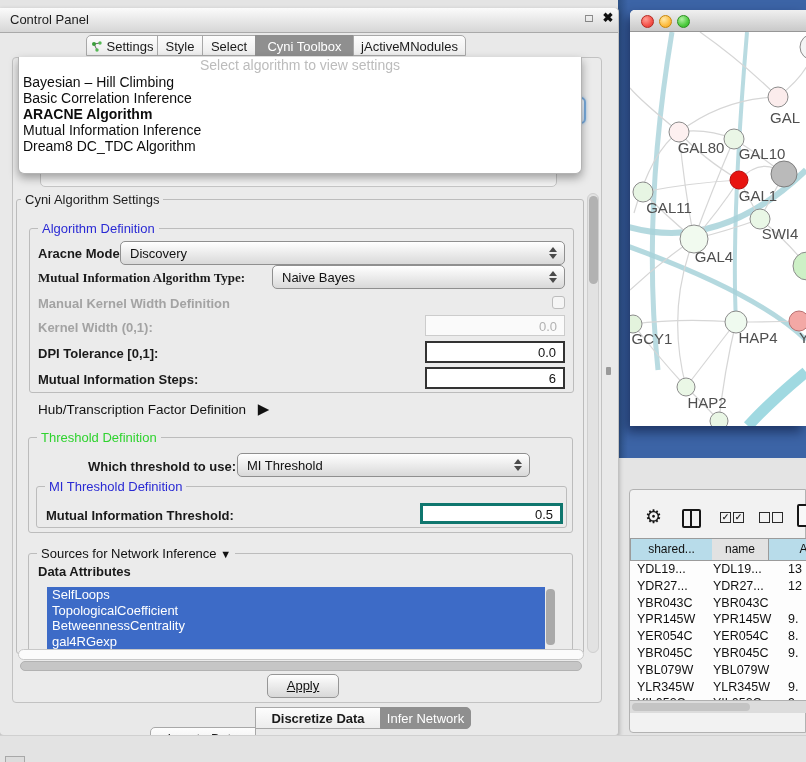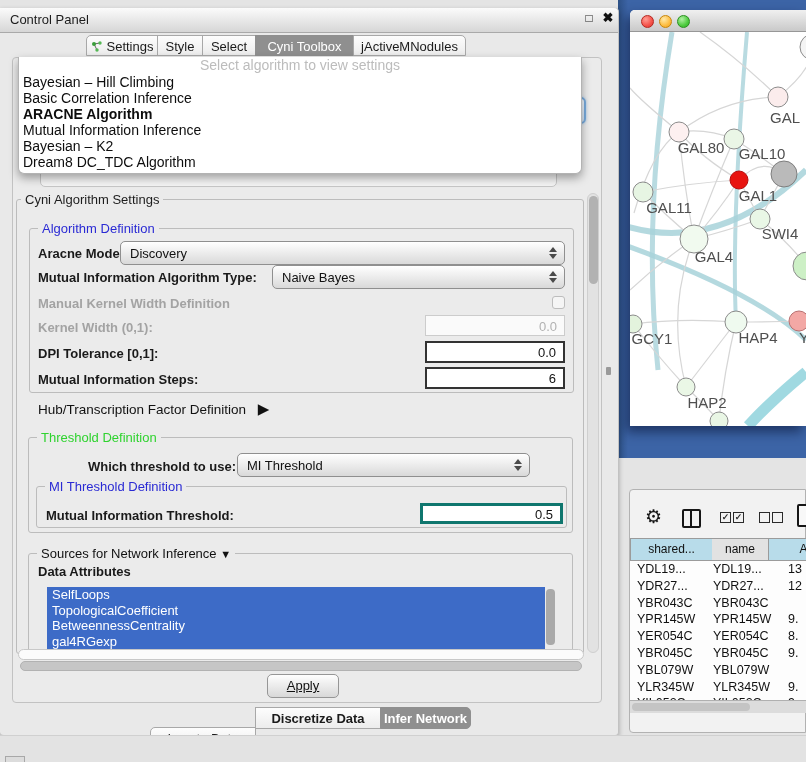--- a/index.html
+++ b/index.html
@@ -91,21 +91,21 @@
   
   #apply-btn{left:267px;top:674px;width:70px;height:22px;border:1px solid #969696;border-radius:5px;
              background:linear-gradient(#fefefe,#d8d8d8);font-size:13px;color:#111;
              text-align:center;line-height:21px;text-decoration:underline;}
 
   
   .btab{top:707px;height:22px;line-height:22px;text-align:center;font-size:13px;color:#1b1b1b;
         background:linear-gradient(#fdfdfd,#ececec);border:1px solid #a8a8a8;box-sizing:border-box;}
   #btab-impute{left:150px;width:106px;border-radius:5px 0 0 5px;margin-top:20px;}
   #btab-discretize{left:255px;width:126px;font-weight:bold;}
-  #btab-infer{left:380px;width:91px;border-radius:0 5px 5px 0;background:#8f8f8f;color:#fff;border-color:#8f8f8f;font-weight:bold;}
+  #btab-infer{left:380px;width:91px;border-radius:0 5px 5px 0;background:#8f8f8f;color:#fff;border-color:#8f8f8f;}
 
   
   #splitter-dot{left:606px;top:367px;width:5px;height:8px;background:#9a9a9a;border-radius:1px;}
 
   
   #desktop{left:618px;top:0;width:188px;height:458px;
            background:linear-gradient(to right,#2d5085 0,#3c64a6 10px,#3c64a6 100%);}
   #net-window{left:630px;top:10px;width:176px;height:416px;border-radius:5px 0 0 0;
               box-shadow:-4px 6px 12px rgba(5,15,45,.55);background:#fff;}
   #net-titlebar{left:0;top:0;width:176px;height:22px;background:linear-gradient(#f0f0f0,#c9c9c9);
@@ -327,40 +327,39 @@
   <div id="hidden-combo-btn" class="abs"></div>
   <div id="hidden-combo-bottom" class="abs"></div>
 
   <div id="algo-popup" class="abs">
     <div id="algo-placeholder">Select algorithm to view settings</div>
     <div>
         <div class="dd-item">Bayesian – Hill Climbing</div>
         <div class="dd-item">Basic Correlation Inference</div>
         <div class="dd-item selected">ARACNE Algorithm</div>
         <div class="dd-item">Mutual Information Inference</div>
-        <div class="dd-item">Bayesian – K2</div>
         <div class="dd-item">Dream8 DC_TDC Algorithm</div>
       </div>
   </div>
 
   <div id="fs-settings" class="abs fieldset">
     <span class="legend">Cyni Algorithm Settings</span>
 
     <div id="fs-algdef" class="abs fieldset">
       <span class="legend legend-blue">Algorithm Definition</span>
     </div>
   </div>
 
   <div class="abs lbl" style="left:38px;top:246px;">Aracne Mode:</div>
   <div class="abs combo" style="left:120px;top:241px;width:445px;">
     <span class="combo-text">Discovery</span>
     <span class="spin"></span>
   </div>
 
-  <div class="abs lbl" style="left:38px;top:270px;">Mutual Information Algorithm Type:</div>
+  <div class="abs lbl" style="left:38px;top:270px;font-family:Liberation Serif, serif;">Mutual Information Algorithm Type:</div>
   <div class="abs combo" style="left:272px;top:265px;width:293px;">
     <span class="combo-text">Naive Bayes</span>
     <span class="spin"></span>
   </div>
 
   <div class="abs lbl lbl-dis" style="left:38px;top:296px;">Manual Kernel Width Definition</div>
   <div class="abs checkbox" style="left:552px;top:296px;"></div>
 
   <div class="abs lbl lbl-dis" style="left:38px;top:320px;">Kernel Width (0,1):</div>
   <div class="abs field" style="left:425px;top:315px;width:140px;height:21px;border:1px solid #cccccc;background:#fafafa;">

